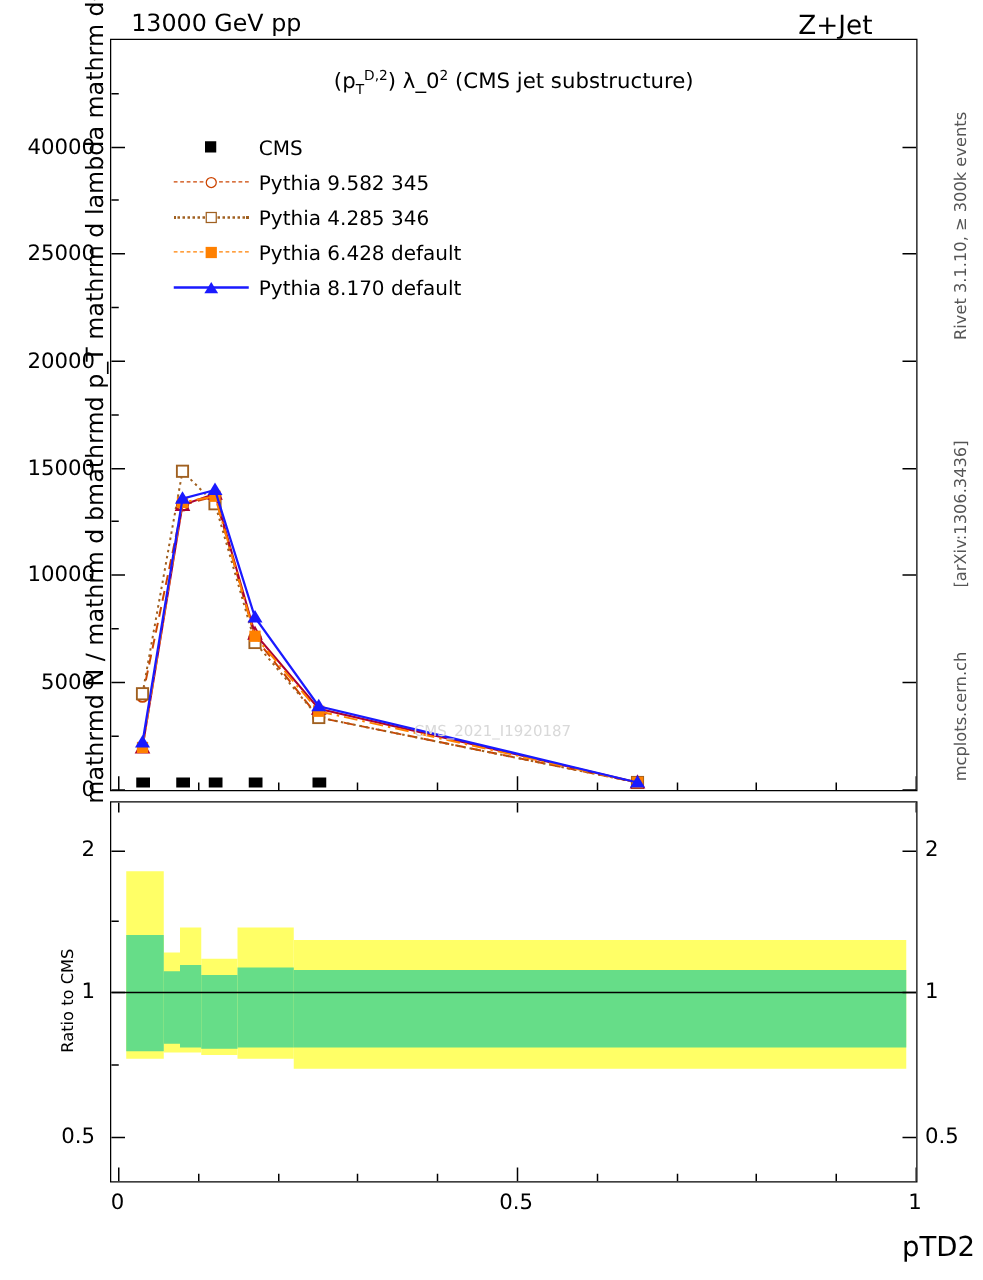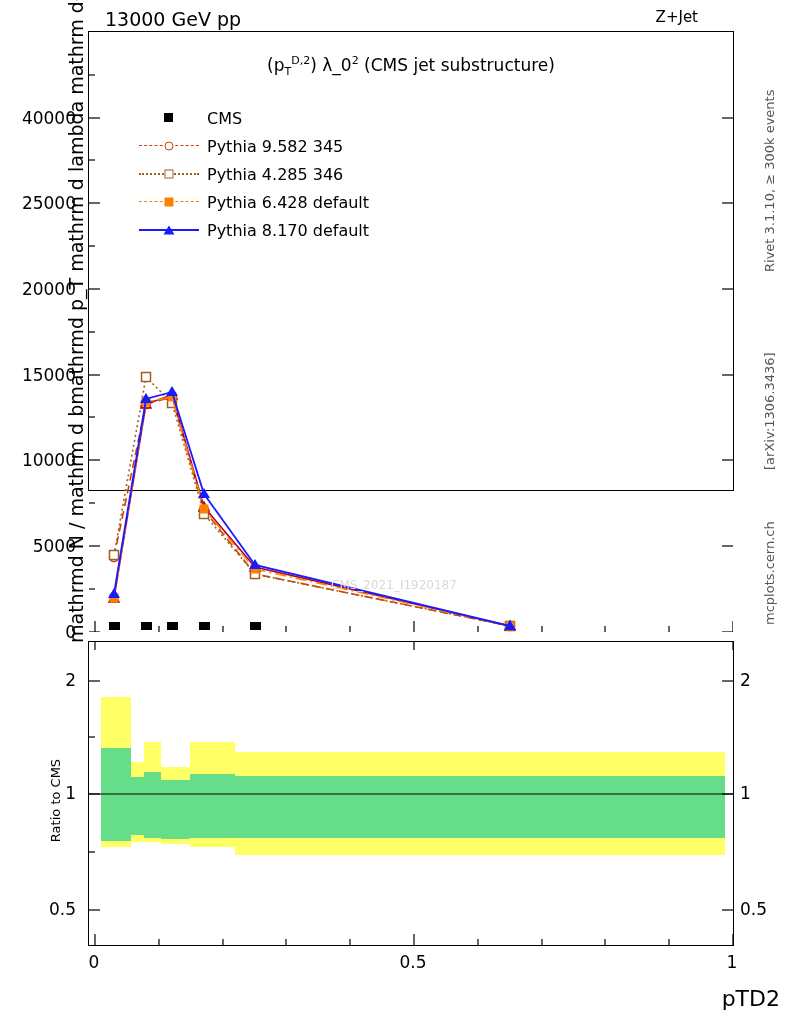--- a/index.html
+++ b/index.html
@@ -21,27 +21,27 @@
   }
   .abs { position: absolute; }
 
   
   .hdr-left {
     left: 105px; top: 8px;
     font-size: 19px;
   }
   .hdr-right {
     right: 88px; top: 8px;
-    font-size: 15px;
+    font-size: 21px;
   }
 
   
   #mainframe {
     left: 88px; top: 31px;
-    width: 646px; height: 460px;
+    width: 646px; height: 602px;
     border: 1.3px solid #000;
     box-sizing: border-box;
     background: #fff;
   }
   #ratioframe {
     left: 88px; top: 641px;
     width: 646px; height: 305px;
     border: 1.3px solid #000;
     box-sizing: border-box;
     background: #fff;

